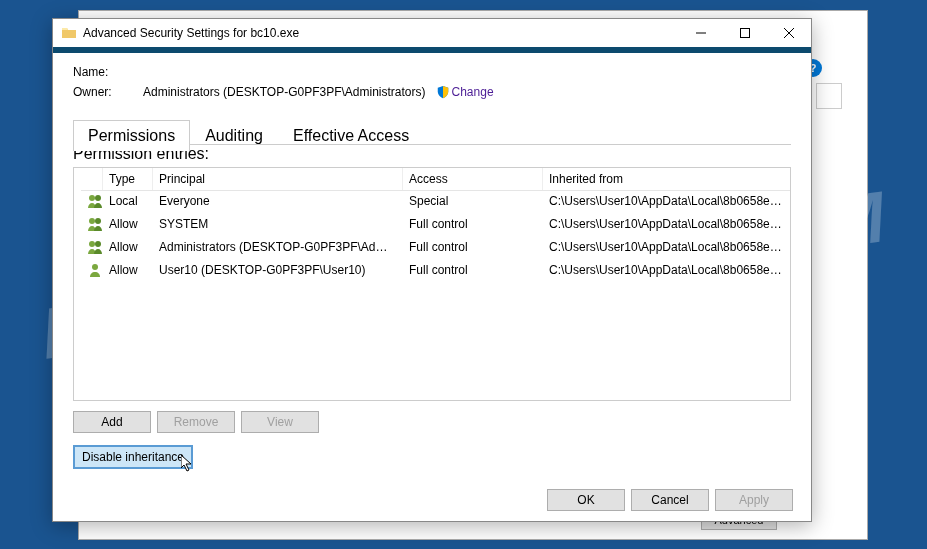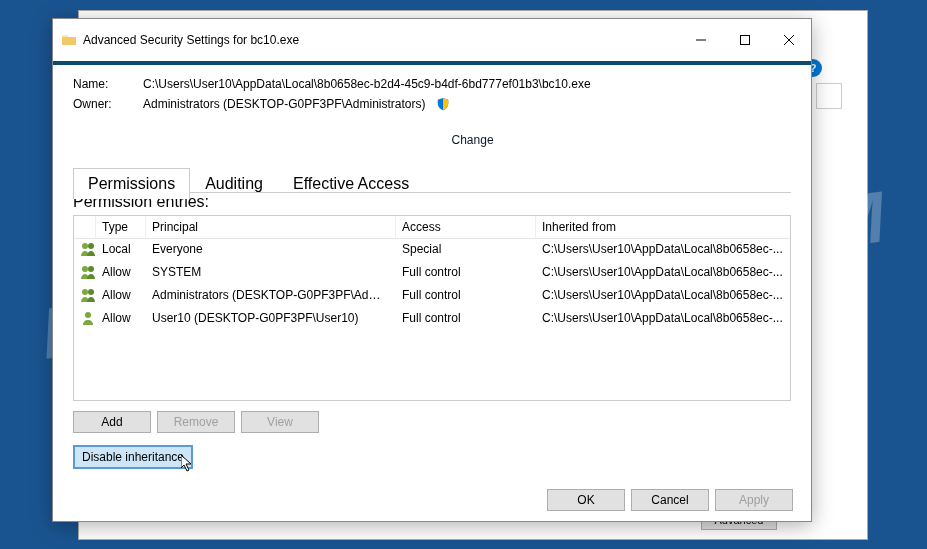--- a/index.html
+++ b/index.html
@@ -70,25 +70,25 @@
       width: 760px;
       height: 504px;
       background: #fff;
       border: 1px solid #888;
       box-shadow: 0 4px 20px rgba(0,0,0,0.3);
       z-index: 10;
       display: flex;
       flex-direction: column;
     }
     .titlebar {
-      height: 46px;
+      height: 34px;
       display: flex;
       align-items: center;
       padding: 0 0 0 8px;
-      border-bottom: 4px solid #0c4a6e;
+      border-bottom: 6px solid #0c4a6e;
     }
     .titlebar .folder-icon {
       width: 16px; height: 16px;
       margin-right: 6px;
     }
     .titlebar .title { flex: 1; font-size: 12px; }
     .win-controls { display: flex; }
     .win-btn {
       width: 44px; height: 28px;
       display: flex;
@@ -109,21 +109,21 @@
       font-size: 12px;
     }
     .field-label { width: 70px; color: #000; }
     .field-value { color: #000; }
     .shield {
       display: inline-block;
       width: 14px; height: 14px;
       vertical-align: middle;
       margin: 0 2px 0 10px;
     }
-    .change-link { color: #0f172a; cursor: pointer; margin-top: 36px; }
+    .change-link { color: #4c1d95; cursor: pointer; }
     .tabs {
       display: flex;
       border-bottom: 1px solid #ccc;
       margin-top: 8px;
     }
     .tab {
       padding: 6px 14px;
       border: 1px solid transparent;
       border-bottom: none;
       cursor: pointer;
@@ -135,20 +135,21 @@
       border-color: #ccc;
       background: #fff;
     }
     .info-text { margin: 12px 0 10px 0; font-size: 12px; }
     .entries-label { margin-bottom: 4px; font-size: 16px; }
     .table {
       border: 1px solid #ccc;
       flex: 1;
       min-height: 170px;
       overflow: hidden;
+      padding-left: 7px;
     }
     .thead {
       display: flex;
       background: #fff;
       border-bottom: 1px solid #e5e5e5;
     }
     .th {
       padding: 4px 6px;
       font-size: 12px;
       border-right: 1px solid #eee;
@@ -245,21 +246,20 @@
             <line x1="0" y1="0" x2="10" y2="10" stroke="#000"></line>
             <line x1="10" y1="0" x2="0" y2="10" stroke="#000"></line>
           </svg>
       </div>
     </div>
   </div>
 
   <div class="content">
     <div class="field-row">
       <span class="field-label">Name:</span>
-      <span class="field-value">C:\Users\User10\AppData\Local\8b0658ec-b2d4-45c9-b4df-6bd777ef01b3\bc10.exe</span>
     </div>
     <div class="field-row">
       <span class="field-label">Owner:</span>
       <span class="field-value">Administrators (DESKTOP-G0PF3PF\Administrators)</span>
       <span class="shield">
         <svg viewBox="0 0 16 16">
             <path fill="#0078d7" d="M8 1l6 2v4c0 4-3 7-6 8-3-1-6-4-6-8V3z"></path>
             <path fill="#ffc107" d="M8 1v14c3-1 6-4 6-8V3z"></path>
           </svg>
       </span>

